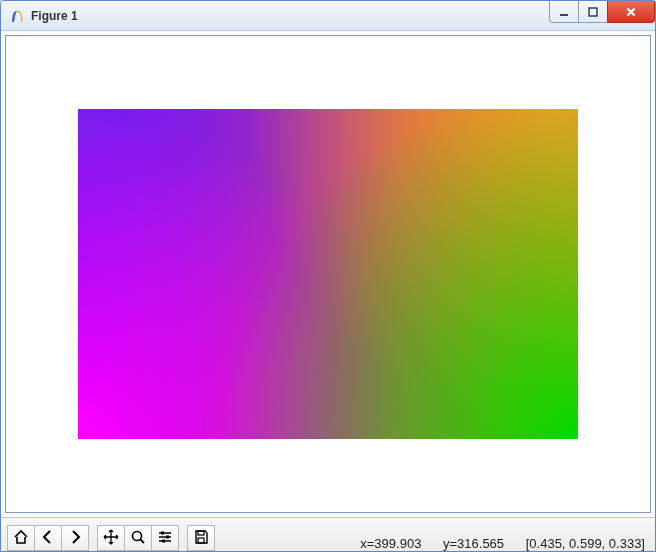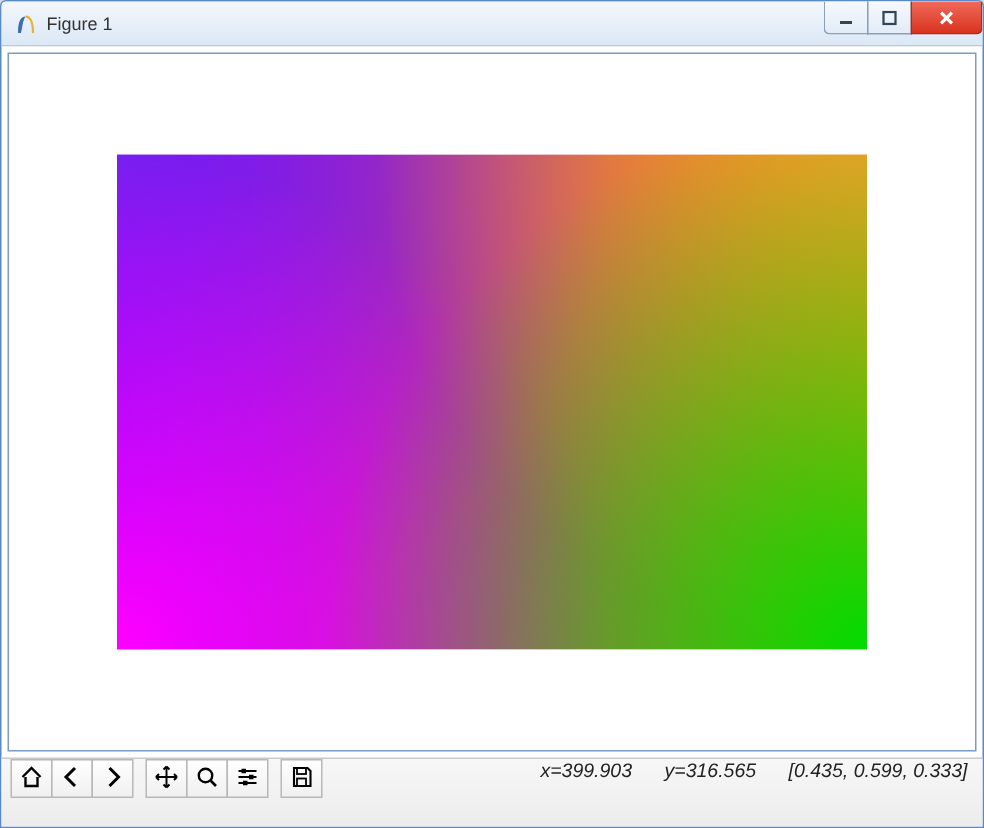--- a/index.html
+++ b/index.html
@@ -23,20 +23,21 @@
 }
 .titlebar {
   height: 30px;
   background: linear-gradient(#f3f7fc, #dce8f6);
   border-bottom: 1px solid #b4c8e0;
   display: flex;
   align-items: center;
   padding-left: 8px;
   border-radius: 3px 3px 0 0;
   position: relative;
+  font-weight: bold;
 }
 .appicon {
   width: 16px; height: 16px;
   margin-right: 6px;
   display: flex; align-items: center; justify-content: center;
 }
 .title { color: #333; }
 .winbtns { position: absolute; right: 0; top: 0; display: flex; height: 22px; }
 .winbtn {
   width: 30px; height: 22px;
@@ -86,28 +87,27 @@
   background: radial-gradient(circle at 100% 100%, rgba(0,220,0,1) 0%, rgba(0,220,0,0) 60%);
 }
 .plot .corner-orange {
   background: radial-gradient(circle at 100% 0%, rgba(240,160,40,1) 0%, rgba(240,160,40,0) 55%);
 }
 .plot .corner-violet {
   background: radial-gradient(circle at 0% 0%, rgba(120,30,240,1) 0%, rgba(120,30,240,0) 55%);
 }
 
 .toolbar {
-  height: 46px;
+  height: 34px;
   background: linear-gradient(#f7f7f7,#ececec);
   border-top: 1px solid #c9c9c9;
   display: flex;
-  align-items: flex-start;
+  align-items: flex-end;
   padding: 0 6px;
   gap: 2px;
-  font-style: italic;
 }
 .tbgroup { display: flex; gap: 0; margin-right: 6px; }
 .tbtn {
   width: 28px; height: 26px;
   border: 1px solid #b8b8b8;
   background: linear-gradient(#fff,#f0f0f0);
   display: flex; align-items: center; justify-content: center;
   color: #222;
 }
 .tbtn + .tbtn { margin-left: -1px; }

